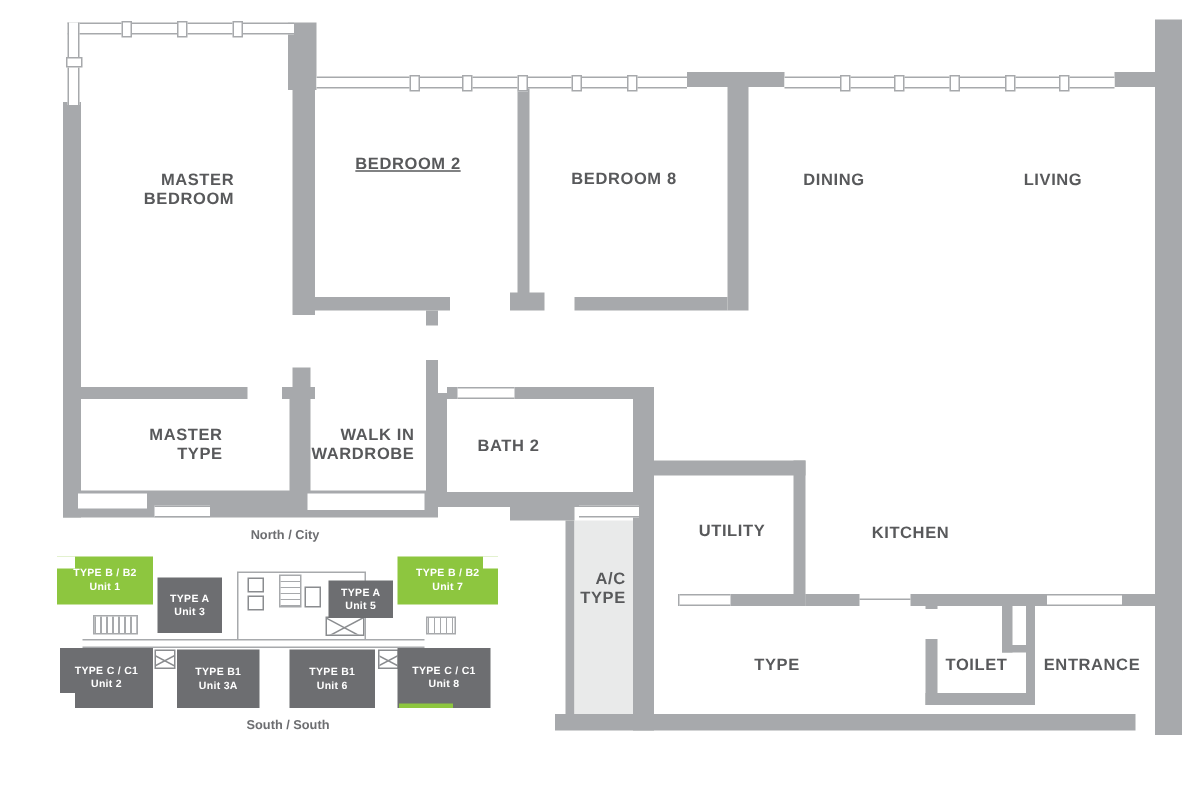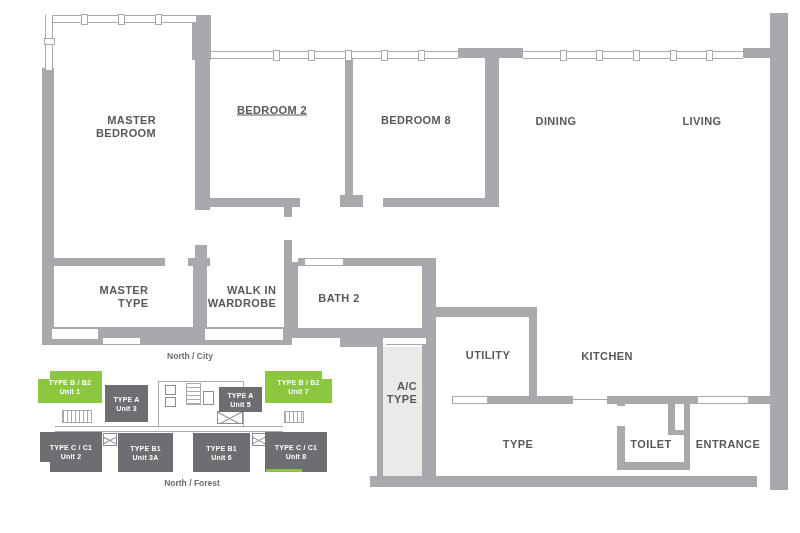--- a/index.html
+++ b/index.html
@@ -237,16 +237,16 @@
         <i class="a"></i>
         <i class="b"></i>
       </div>
 
     <div class="unit gray" style="left:265px;top:432px;width:62px;height:40px;">
       <span>TYPE C / C1</span>
       <span>Unit 8</span>
     </div>
     <div class="greenline" style="left:266px;top:469px;width:36px;height:3px;"></div>
 
-    <div class="kp-label" style="left:192px;top:483px;">North / Forest</div>
+    <div class="kp-label" style="left:192px;top:483px;">South / South</div>
   </div>
 
 </div>
 
 </body></html>

